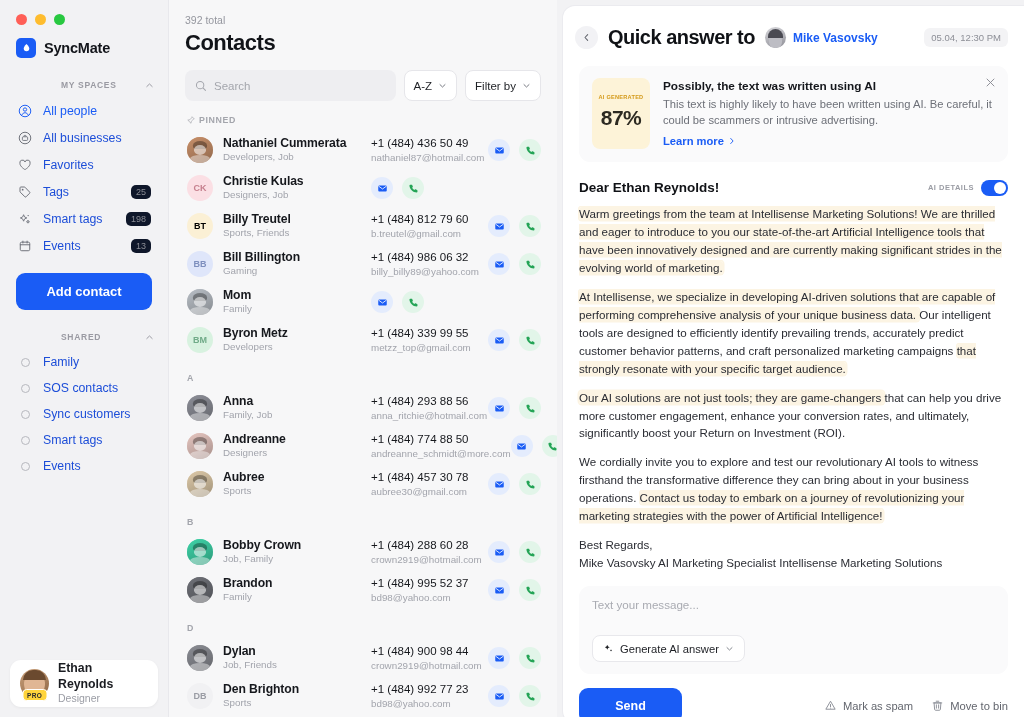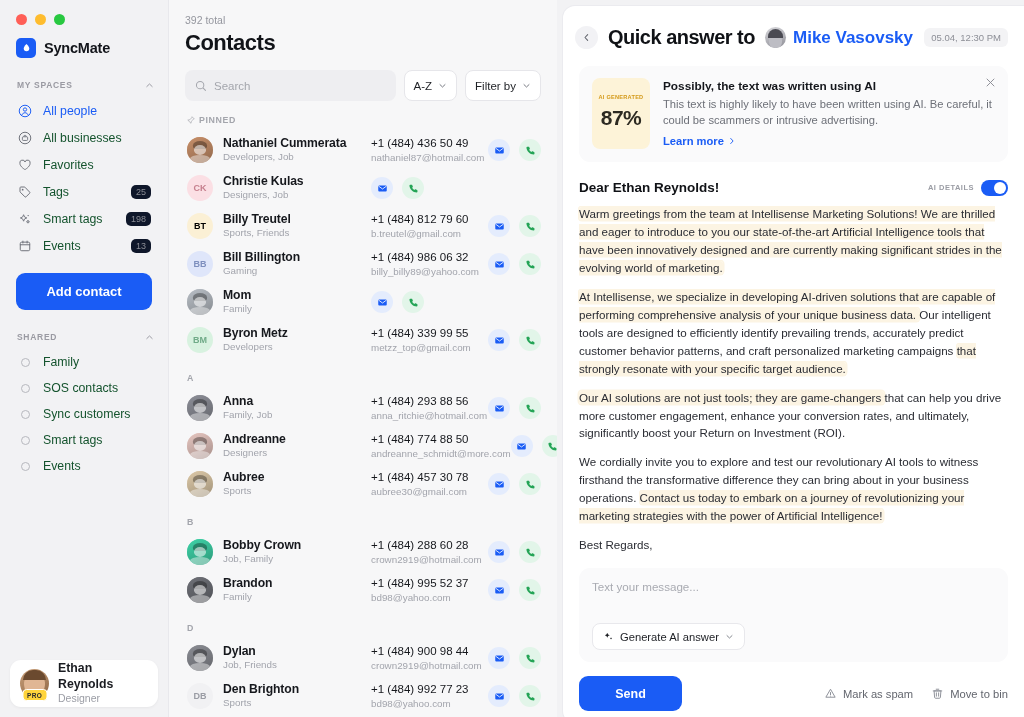--- a/index.html
+++ b/index.html
@@ -29,30 +29,30 @@
   .brand-logo {
     width: 20px; height: 20px; border-radius: 5px; background: #1a5cf5;
     display: flex; align-items: center; justify-content: center;
   }
   .brand-name { font-size: 14.5px; font-weight: 700; color: #13151a; letter-spacing: -0.2px; }
 
   .sec-head {
     display: flex; align-items: center; justify-content: space-between;
     padding: 22px 14px 7px 17px;
   }
-  .sec-title { font-size: 8.5px; letter-spacing: 0.7px; color: #9a9aa2; font-weight: 600; }
+  .sec-title { font-size: 8.5px; letter-spacing: 0.7px; color: #9a9aa2; font-weight: 600; margin-left: 44px; }
   .chev { color: #9a9aa2; display: flex; }
 
   .nav-item {
     display: flex; align-items: center; gap: 10px;
     height: 27px; margin: 0 8px; padding: 0 9px;
     border-radius: 7px; cursor: pointer;
   }
   .nav-item .ico { width: 16px; height: 16px; display: flex; align-items: center; justify-content: center; color: #6c6f78; flex: 0 0 16px; }
-  .nav-item .lbl { font-size: 12.3px; color: #14532d; white-space: nowrap; flex: 1; }
+  .nav-item .lbl { font-size: 12.3px; color: #1d4ed8; white-space: nowrap; flex: 1; }
   .nav-item.active .lbl { color: #1a5cf5; }
   .nav-item.active .ico { color: #1a5cf5; }
   .badge {
     font-size: 9px; color: #8b8d95; background: #0f172a;
     border-radius: 5px; padding: 2px 5px; min-width: 18px; text-align: center;
   }
   .nav-item.small { height: 26px; }
   .radio-ico { width: 9px; height: 9px; border-radius: 50%; border: 1.2px solid #b7b8be; }
 
   .add-btn {
@@ -163,21 +163,21 @@
   }
   .d-title { font-size: 20px; font-weight: 700; color: #101216; letter-spacing: -0.5px; }
   .d-who { display: flex; align-items: center; gap: 7px; }
   .d-who-av {
     width: 21px; height: 21px; border-radius: 50%; overflow: hidden;
     background: linear-gradient(160deg,#d8d8dc,#8e8e96);
     position: relative;
   }
   .d-who-av .h { position:absolute; top:2px; left:3px; right:3px; height:9px; border-radius:10px 10px 0 0; background:#4a4a52; }
   .d-who-av .f { position:absolute; top:6px; left:4px; right:4px; bottom:0; border-radius:50% 50% 40% 40%; background:#bdbdc4; }
-  .d-who-name { font-size: 17px; color: #1a5cf5; font-weight: 600; cursor: pointer; }
+  .d-who-name { font-size: 12px; color: #1a5cf5; font-weight: 600; cursor: pointer; }
   .d-time {
     margin-left: auto; font-size: 9.5px; color: #8d8f97;
     background: #f3f3f5; border-radius: 6px; padding: 4px 7px;
   }
 
   .ai-card {
     margin: 17px 16px 0 16px; background: #fafafb; border-radius: 11px;
     display: flex; gap: 13px; padding: 12px 13px 13px 13px; position: relative;
   }
   .ai-score {
@@ -828,20 +828,21 @@
       </span>
     </div>
 
     <div class="msg-body" id="msg-body">
         <p class="para"><span class="hl">Warm greetings from the team at Intellisense Marketing Solutions! We are thrilled and eager to introduce to you our state-of-the-art Artificial Intelligence tools </span><span class="hl">that have been innovatively designed and are currently making significant strides in the evolving world of marketing.</span></p>
         <p class="para"><span class="hl">At Intellisense, we specialize in developing AI-driven solutions that are capable of performing comprehensive analysis of your unique business data. </span><span>Our intelligent tools are designed to efficiently identify prevailing trends, accurately predict customer behavior patterns, and craft personalized marketing campaigns </span><span class="hl">that strongly resonate with your specific target audience.</span></p>
         <p class="para"><span class="hl">Our AI solutions are not just tools; they are game-changers </span><span>that can help you drive more customer engagement, enhance your conversion rates, and ultimately, significantly boost your Return on Investment (ROI).</span></p>
         <p class="para"><span>We cordially invite you to explore and test our revolutionary AI tools to witness firsthand the transformative difference they can bring about in your business operations. </span><span class="hl">Contact us today to embark on a journey of revolutionizing your marketing strategies with the power of Artificial Intelligence!</span></p>
         <div class="sig">
           <div>Best Regards,</div>
+          <div>Mike Vasovsky AI Marketing Specialist Intellisense Marketing Solutions</div>
         </div>
       </div>
 
     <div class="composer">
       <span class="composer-ph">Text your message...</span>
       <button class="gen-btn">
         <span>
           <svg width="11" height="11" viewBox="0 0 14 14">
               <path d="M5.4 2.3l1 2.2 2.2 1-2.2 1-1 2.2-1-2.2-2.2-1 2.2-1z" fill="#1b1d22"></path>
               <path d="M10.2 8l.45 1 1 .45-1 .45-.45 1-.45-1-1-.45 1-.45z" fill="#1b1d22"></path>

